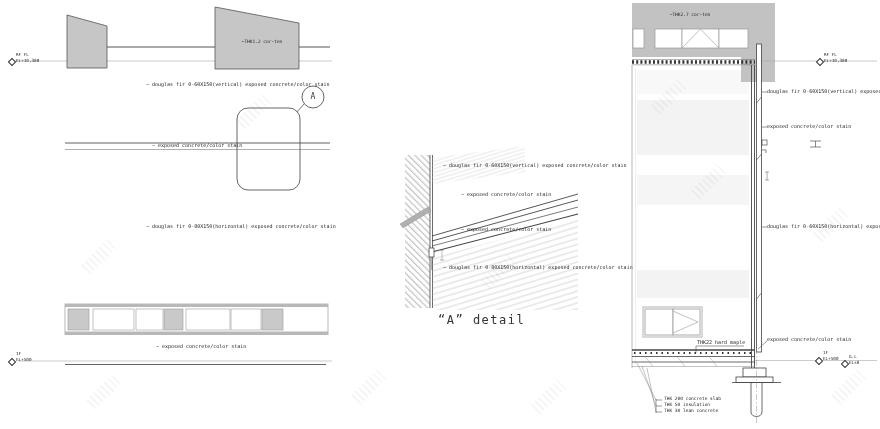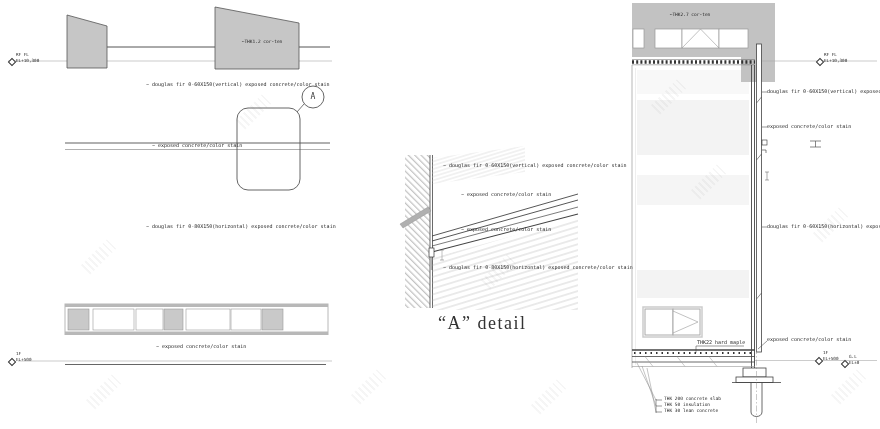--- a/index.html
+++ b/index.html
@@ -6,21 +6,21 @@
   #canvas{position:relative;width:880px;height:429px;background:#ffffff;overflow:hidden;
           font-family:"DejaVu Sans Mono", monospace;}
   svg{position:absolute;overflow:visible;}
   .lbl{position:absolute;font-size:5px;line-height:1.1;color:#1f1f1f;white-space:nowrap;}
   .lbl.sm{font-size:4.5px;}
   .lbl.center{text-align:center;}
   .lvl{position:absolute;font-size:4.3px;line-height:1.3;color:#2a2a2a;white-space:nowrap;}
   .diamond{position:absolute;width:4px;height:4px;border:0.8px solid #333;background:#fff;
            transform:rotate(45deg);}
   .callout-letter{position:absolute;font-size:8px;color:#333;width:10px;text-align:center;}
-  .caption{position:absolute;font-size:18px;letter-spacing:1.5px;color:#333;font-family:Liberation Serif, serif;}
+  .caption{position:absolute;font-size:12px;letter-spacing:1.5px;color:#333;}
   .wm{position:absolute;width:38px;height:13px;opacity:.055;transform:rotate(-45deg);
       background:repeating-linear-gradient(90deg,#555 0 2px,transparent 2px 5px);}
 </style>
 </head>
 <body>
 
 <div id="canvas">
 
   <svg style="left:0;top:0" width="340" height="380" viewBox="0 0 340 380">
     <g>

